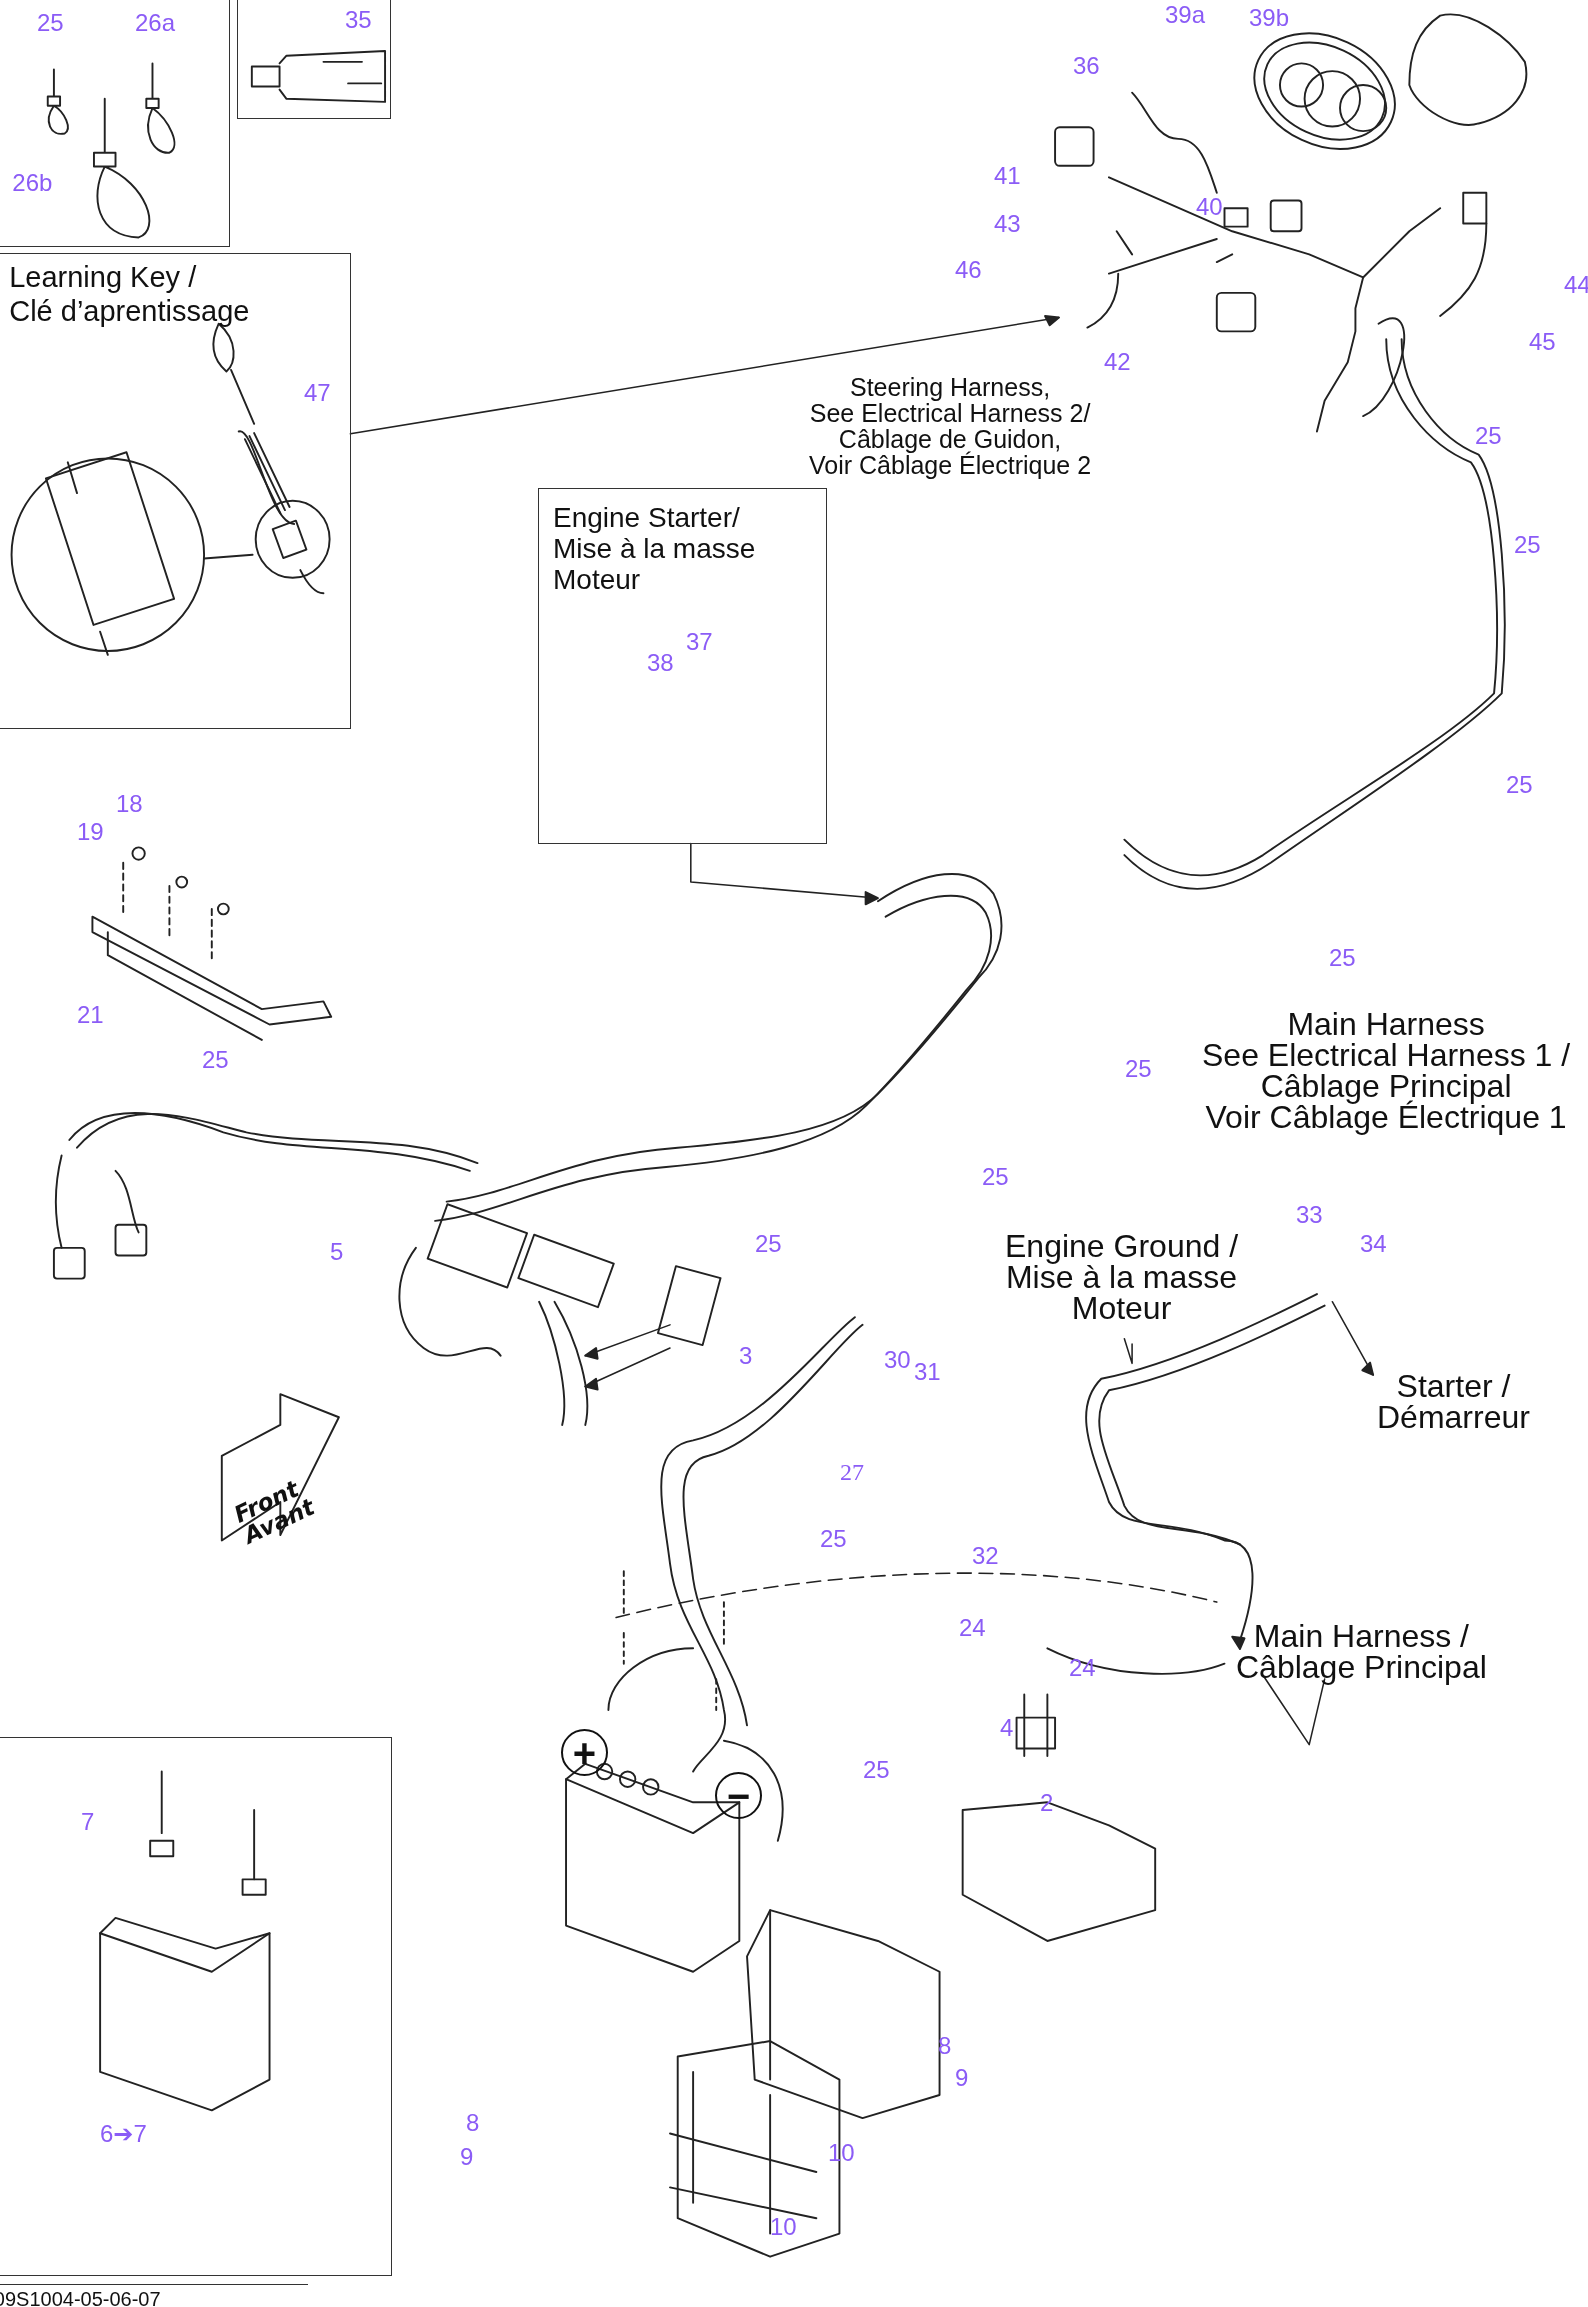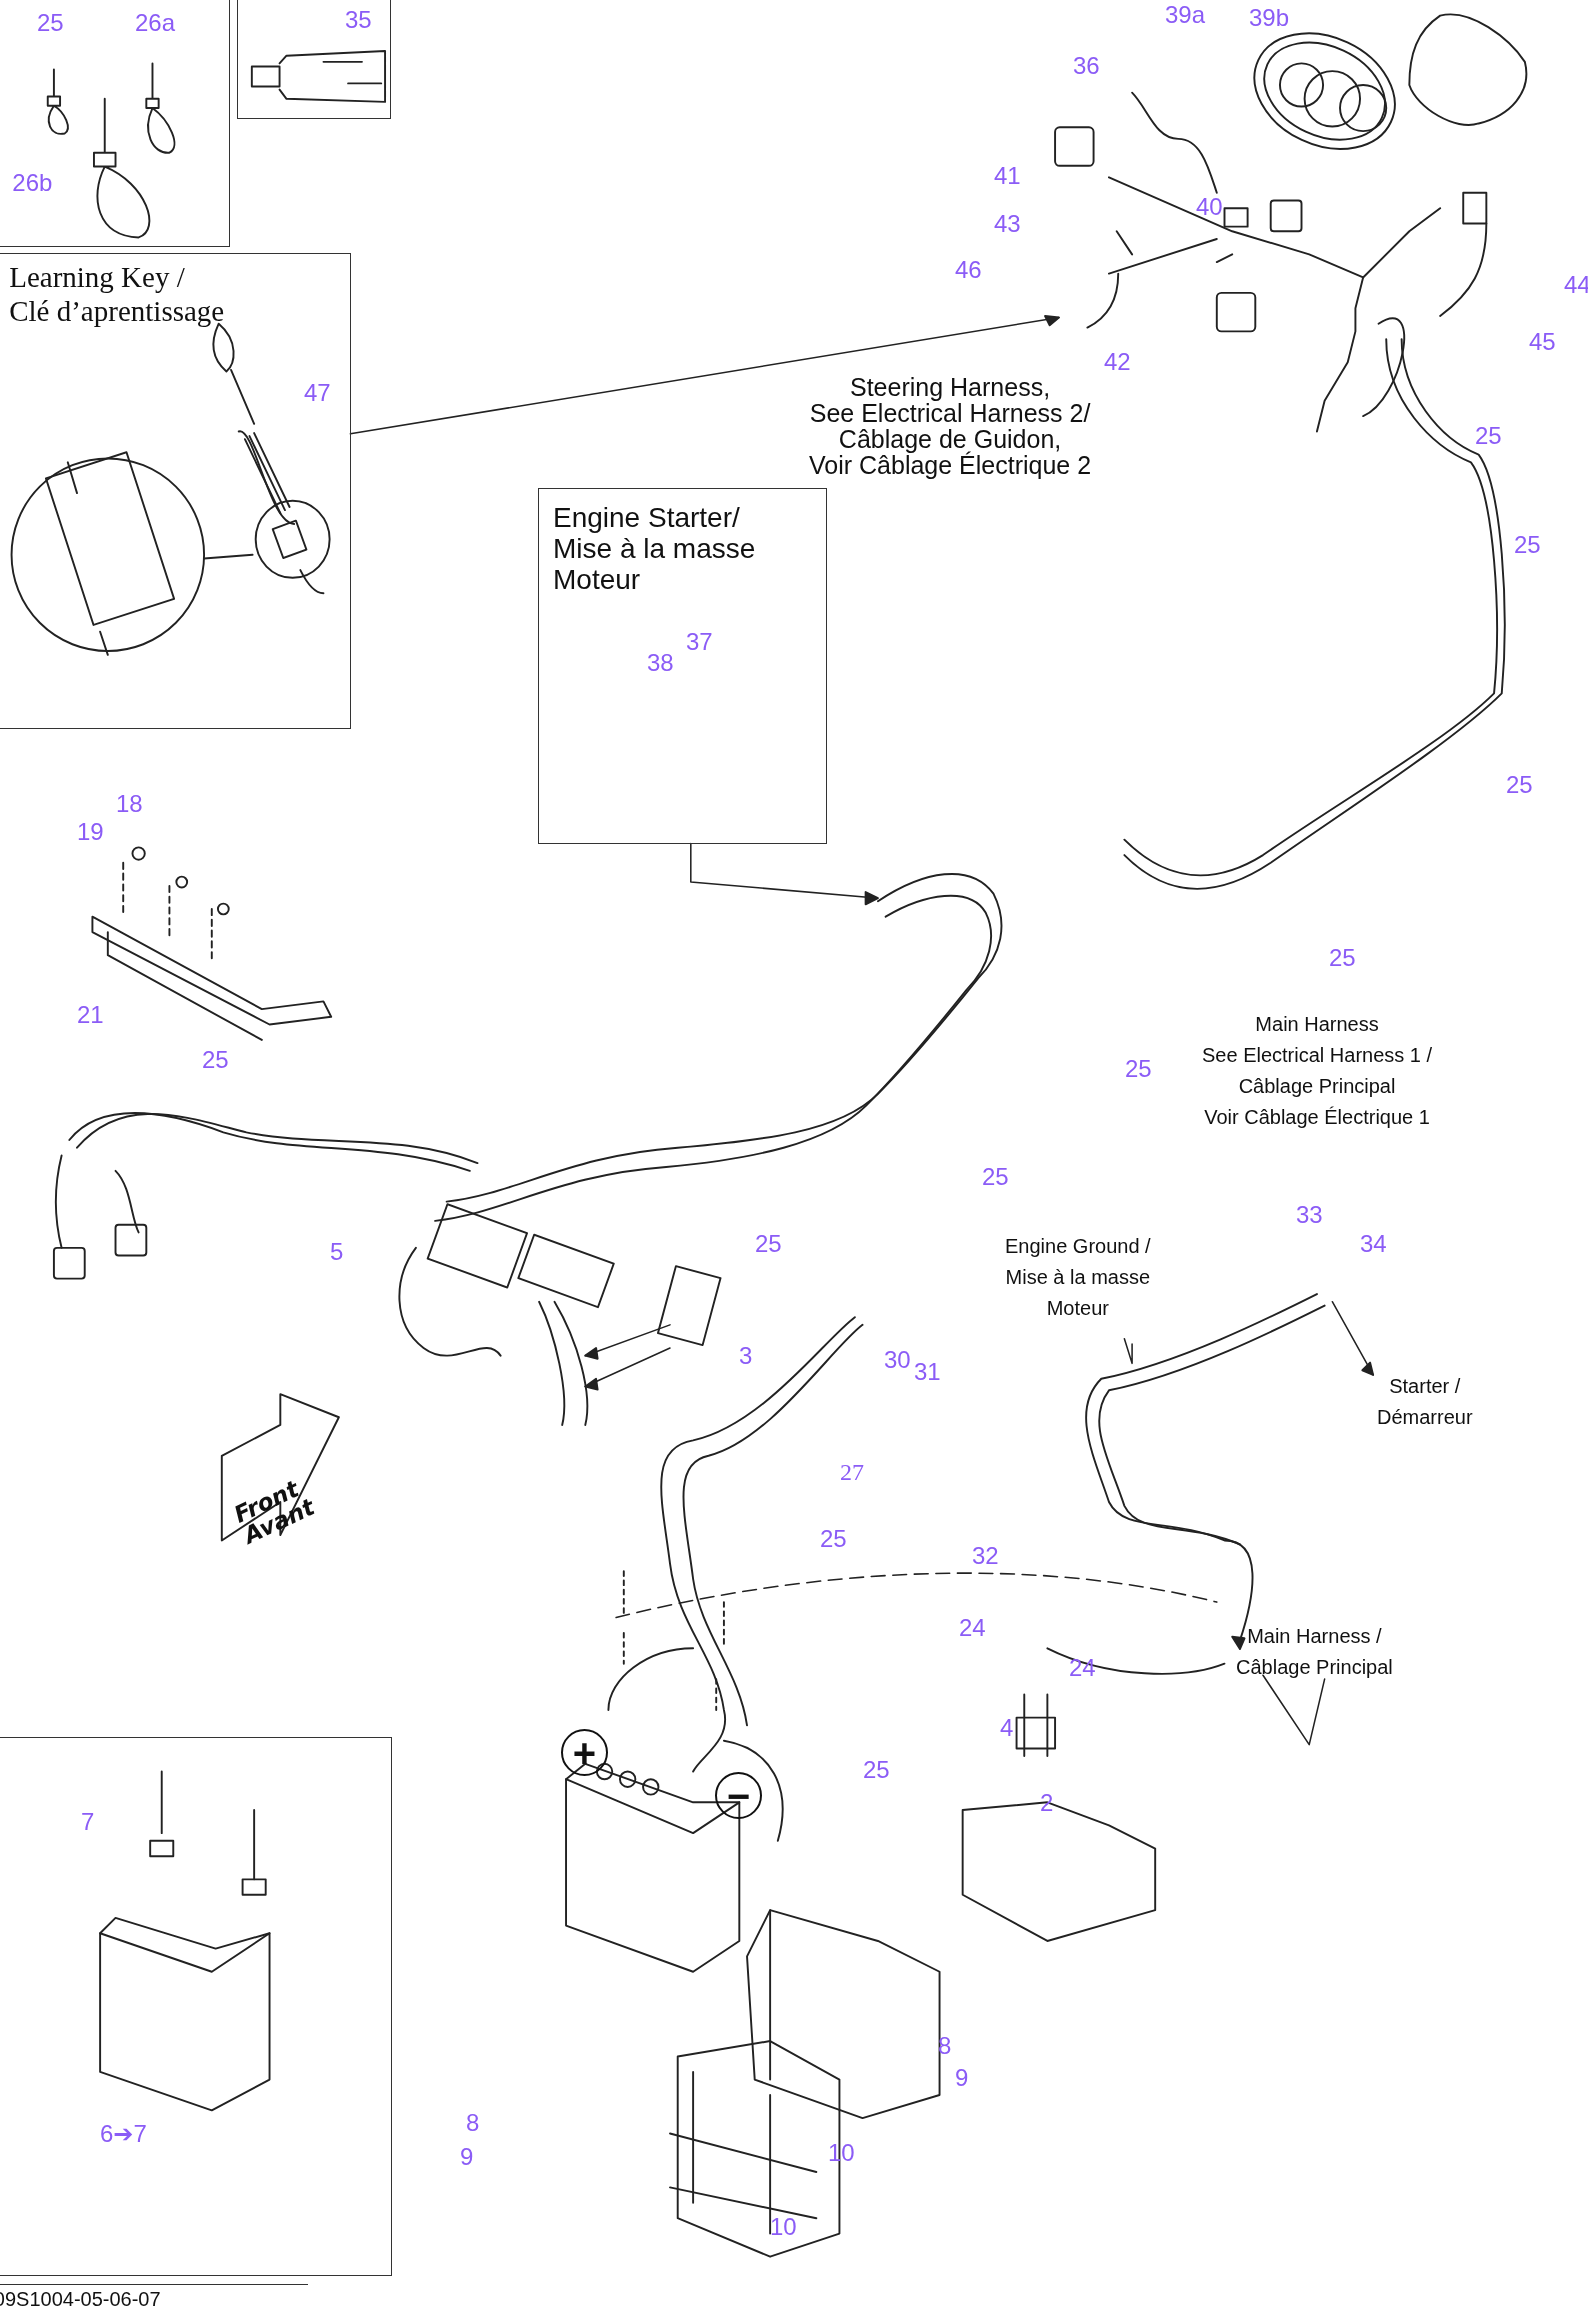--- a/index.html
+++ b/index.html
@@ -1,21 +1,21 @@
 <!DOCTYPE html>
 <html style="font-size:12.3px"><head>
 <meta charset="utf-8">
 <style>
   html, body { margin: 0; padding: 0; background: #ffffff; }
   body { width: 1588px; height: 2307px; position: relative; overflow: hidden;
          font-family: "Liberation Sans", sans-serif; color: #111; }
   svg#art { position: absolute; left: 0; top: 0; width: 1588px; height: 2307px; }
   .frame { position: absolute; border: 1.5px solid #333; box-sizing: border-box; background: transparent; }
   .callout { position: absolute; font-size: 24px; line-height: 1; white-space: nowrap; color: #8b5cf6; }
-  .caption { position: absolute; font-size: 20px; line-height: 31px; text-align: center; white-space: nowrap; color: #111; }
+  .caption { position: absolute; font-size: 32px; line-height: 31px; text-align: center; white-space: nowrap; color: #111; }
   .caption.left { text-align: left; }
   .caption.big { font-size: 29px; line-height: 34px; }
   .footer-code { position: absolute; left: -6.2px; top: 2288px; font-size: 20px; color: #111; }
   .footer-rule { position: absolute; left: 0; top: 2284px; width: 308px; border-top: 1.5px solid #333; }
   .front-label { position: absolute; font-family: "DejaVu Sans", sans-serif; font-weight: bold; font-style: italic;
                  font-size: 23px; line-height: 23px; transform: rotate(-25deg); transform-origin: left top; }
   .sign { position: absolute; width: 43px; height: 43px; border: 2.3px solid #111; border-radius: 50%;
           display: flex; align-items: center; justify-content: center; font-size: 40px; font-weight: bold; line-height: 1; }
 </style>
 </head>
@@ -162,21 +162,21 @@
     <path d="M1460 1738 L1470 1770 L1470 1745" stroke-width="2"></path>
   </g>
 </svg>
 
 <div class="frame" style="left:-1.5px; top:-1.5px; width:231px; height:248px;"></div>
 <div class="frame" style="left:237px; top:-1.5px; width:154px; height:120px;"></div>
 <div class="frame" style="left:-1.5px; top:253px; width:352px; height:476px;"></div>
 <div class="frame" style="left:538px; top:488px; width:289px; height:356px;"></div>
 <div class="frame" style="left:-1.5px; top:1737px; width:393px; height:539px;"></div>
 
-<div class="caption big left" style="left:9.2px; top:260px;font-family:Liberation Serif, serif;">
+<div class="caption big left" style="left:9.2px; top:260px;">
   <div>Learning Key /</div>
   <div>Clé d’aprentissage</div>
 </div>
 <div class="caption left" style="left:553px; top:502px; font-size:28px;">
   <div>Engine Starter/</div>
   <div>Mise à la masse</div>
   <div>Moteur</div>
 </div>
 
 <div class="caption" style="left:809px; top:374px; font-size:25px; line-height:26px;">

